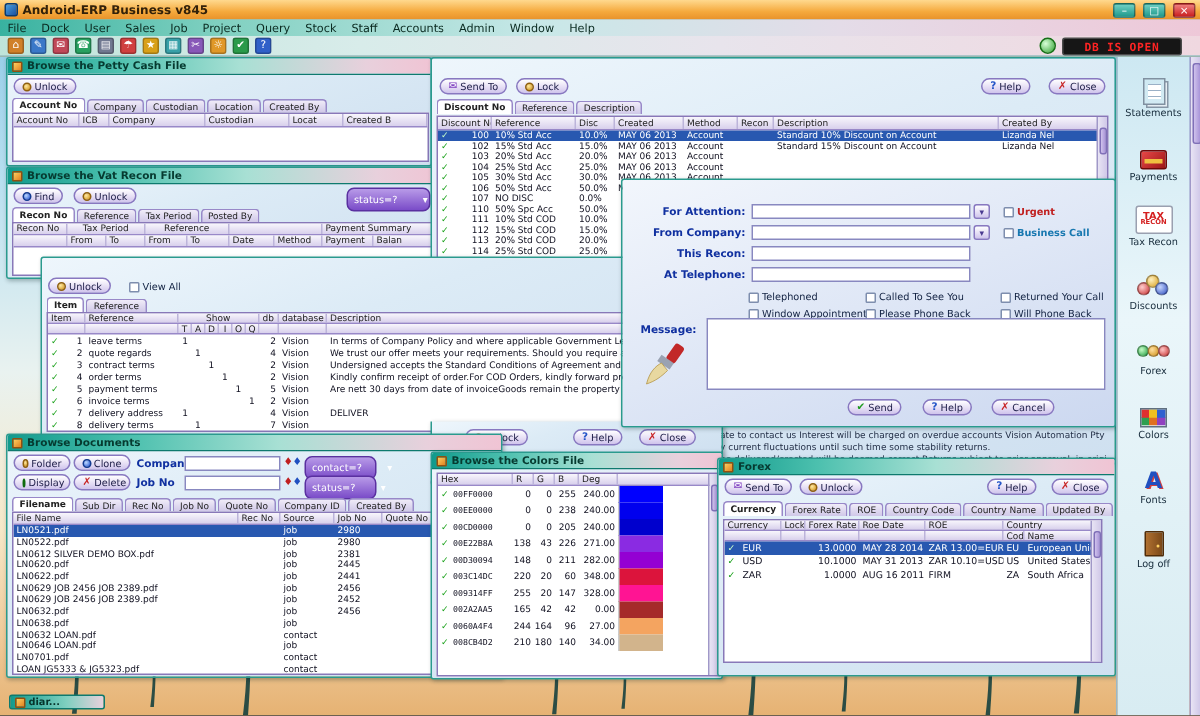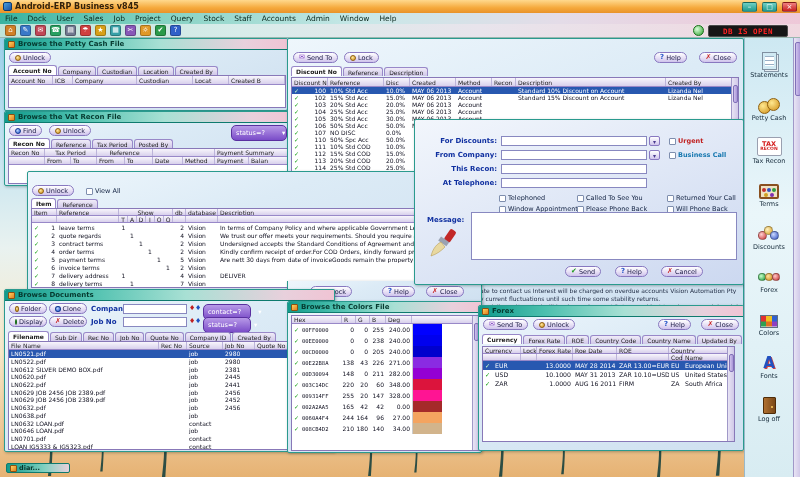--- a/index.html
+++ b/index.html
@@ -661,21 +661,21 @@
       <span class="bi bi-q">?</span>
         <span>Help</span>
     </div>
     <div class="btn" style="left:138px;top:5px">
       <span class="bi bi-x">✗</span>
         <span>Close</span>
     </div>
   </div>
 
   <div class="win" style="left:414px;top:119px;width:330px;height:166px;z-index:6;background:linear-gradient(160deg,#f2f6fc,#ccd8f0)">
-    <div class="flabel" style="left:6px;top:17px;width:76px;text-align:right">For Discounts:</div>
+    <div class="flabel" style="left:6px;top:17px;width:76px;text-align:right">For Attention:</div>
     <input class="inp" style="left: 86px; top: 16px; width: 146px;">
     <div class="mini-drop" style="left:234px;top:16px">▾</div>
     <label class="cb" style="left:254px;top:17px">
       <i></i>
         <span class="red">Urgent</span>
     </label>
     <div class="flabel" style="left:6px;top:31px;width:76px;text-align:right">From Company:</div>
     <input class="inp" style="left: 86px; top: 30px; width: 146px;">
     <div class="mini-drop" style="left:234px;top:30px">▾</div>
     <label class="cb" style="left:254px;top:31px">
@@ -1133,38 +1133,32 @@
 
   <div class="sidebar">
     <div class="sb-item">
       <div class="sb-icon">
           <div class="i-doc"></div>
         </div>
       <div class="sb-label">Statements</div>
     </div>
     <div class="sb-item">
       <div class="sb-icon">
-          <div class="i-cash"></div>
+          <div class="i-pay"></div>
         </div>
-      <div class="sb-label">Petty Cash</div>
+      <div class="sb-label">Payments</div>
     </div>
     <div class="sb-item">
       <div class="sb-icon">
           <div class="i-taxr">
         <span class="t1">TAX</span>
         <span class="t2">RECON</span>
       </div>
         </div>
       <div class="sb-label">Tax Recon</div>
-    </div>
-    <div class="sb-item">
-      <div class="sb-icon">
-          <div class="i-abacus"></div>
-        </div>
-      <div class="sb-label">Terms</div>
     </div>
     <div class="sb-item">
       <div class="sb-icon">
           <div class="i-disc">
         <span class="ball" style="left:0;top:5px;width:9px;height:9px;background:radial-gradient(circle at 35% 35%,#ffd0d0,#c83030)"></span>
         <span class="ball" style="left:6px;top:0;width:9px;height:9px;background:radial-gradient(circle at 35% 35%,#fff0c0,#d8a020)"></span>
         <span class="ball" style="left:12px;top:5px;width:9px;height:9px;background:radial-gradient(circle at 35% 35%,#c8d8ff,#3050c0)"></span>
       </div>
         </div>
       <div class="sb-label">Discounts</div>

